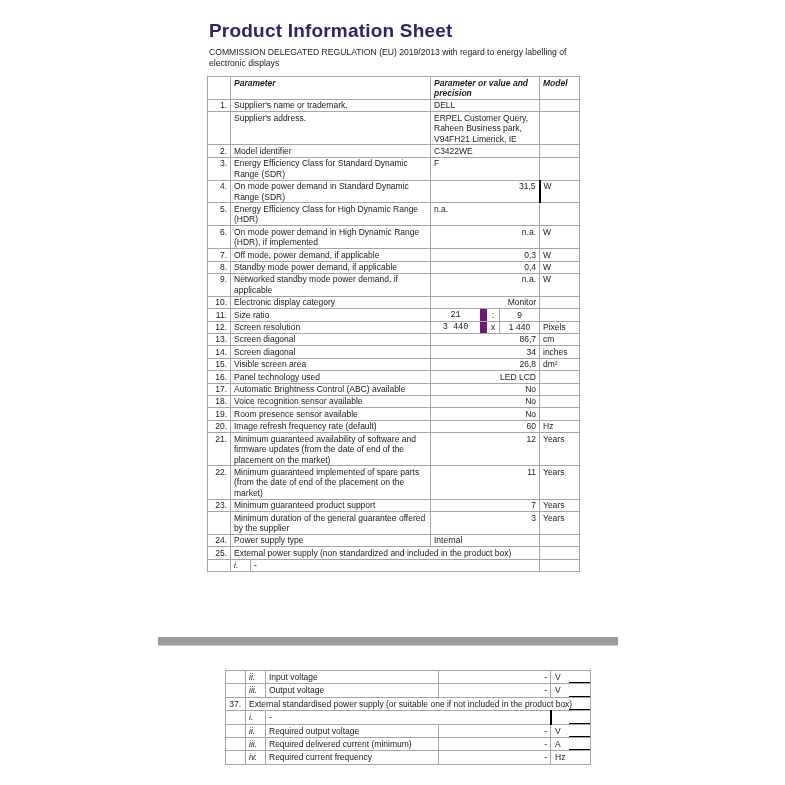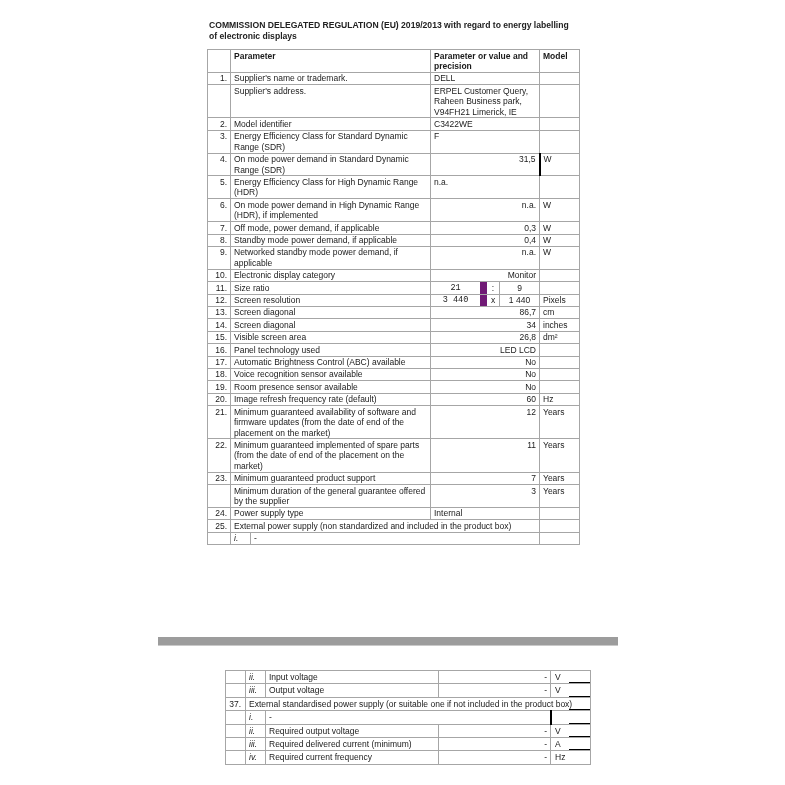--- a/index.html
+++ b/index.html
@@ -7,29 +7,29 @@
     width:785px;height:785px;position:relative;background:#ffffff;
     font-family:"Liberation Sans",sans-serif;color:#1a1a1a;
   }
   .doc1{position:absolute;left:207px;top:20px;width:372px;}
   .doc2{position:absolute;left:213px;top:670px;width:365px;margin-left:12px;}
   .title{
     font-size:19px;font-weight:bold;color:#34206f;margin:0 0 5px 2px;
     letter-spacing:0.2px;
   }
   .subtitle{
-    font-size:8.6px;font-weight:bold;line-height:11px;margin:0 0 7px 2px;color:#222;
+    font-size:8.6px;font-weight:normal;line-height:11px;margin:0 0 7px 2px;color:#222;
   }
   table{border-collapse:collapse;table-layout:fixed;width:100%;}
   td{
     border:1px solid #a6a6a6;font-size:8.5px;line-height:10.4px;
     padding:1px 3px;vertical-align:top;white-space:pre-line;overflow:hidden;
   }
   .doc1 td{padding:0.5px 3px;}
-  .hdr{font-weight:bold;}
+  .hdr{font-weight:bold;font-style:italic;}
   .num{text-align:right;padding-right:4px;}
   .subnum{font-style:italic;}
   .value.right{text-align:right;}
   .value.left{text-align:left;}
   .unit{padding-left:4px;}
   .thick-left{border-left:2px solid #000;}
   .thick-right{border-right:2px solid #000;}
   .mark{position:relative;}
   .mark::after{
     content:"";position:absolute;right:-1px;bottom:-1px;
@@ -46,20 +46,21 @@
   }
   .sep{
     position:absolute;left:158px;top:637px;width:460px;height:8px;
     background:#9c9c9c;border-bottom:1px solid #c9c9c9;
   }
 </style>
 </head>
 <body>
 
 <div class="doc1">
+  <h1 class="title">Product Information Sheet</h1>
   <div class="subtitle">COMMISSION DELEGATED REGULATION (EU) 2019/2013 with regard to energy labelling of electronic displays</div>
   <table>
     <colgroup>
       <col style="width:23px">
         <col style="width:20px">
         <col style="width:180px">
         <col style="width:109px">
         <col style="width:40px">
     </colgroup>
     <tbody id="t1">

